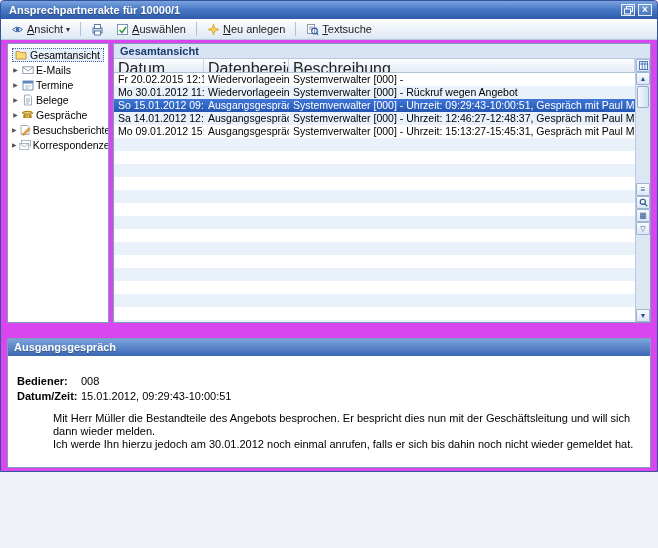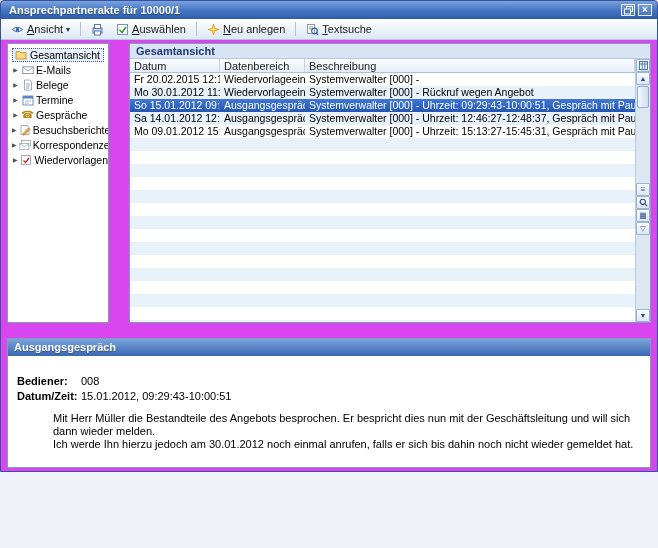--- a/index.html
+++ b/index.html
@@ -23,37 +23,37 @@
   
   .toolbar { height:21px; flex:0 0 21px; margin:0 -3px; background:linear-gradient(#fefefe,#dde8f5);
              border-bottom:1px solid #b6c6dd; display:flex; align-items:center; padding:0 5px; gap:2px;
              font-size:11px; color:#1a1a1a; }
   .tb-btn { display:flex; align-items:center; gap:3px; padding:5px 4px; border:1px solid transparent; border-radius:2px; white-space:nowrap; }
   .tb-sep { width:1px; height:14px; background:#b0c1d8; margin:0 3px; }
   .key { text-decoration:underline; }
   .caret { font-size:8px; color:#334; }
 
   
-  .content { flex:1; display:flex; padding:3px; gap:20px; min-height:0; }
+  .content { flex:1; display:flex; padding:3px; gap:4px; min-height:0; }
 
   .tree-panel { width:102px; background:#fff; border:1px solid #7f9db9; padding:3px 0; font-size:10.5px; overflow:hidden; }
   .tree-item { display:flex; align-items:center; height:15px; gap:2px; padding-left:4px; white-space:nowrap; color:#000; }
   .tree-item.child { }
   .selbox { display:inline-flex; align-items:center; gap:3px; border:1px dotted #44639a; background:#e8f0fb; padding:0 3px 0 1px; }
   .tree-arrow { font-size:6px; color:#555; width:7px; text-align:center; }
   .tree-icon { width:13px; display:inline-flex; justify-content:center; align-items:center; }
   .phone-glyph { font-size:10px; color:#b8860b; line-height:1; }
 
   .main-panel { flex:1; background:#fff; border:1px solid #7f9db9; display:flex; flex-direction:column; min-width:0; }
   .view-title { height:15px; flex:0 0 15px; background:#d8e4f4; border-bottom:1px solid #b9c9e0;
                 font-weight:bold; font-size:11px; color:#1c3a70; padding:1px 6px; }
   .table-wrap { flex:1; display:flex; min-height:0; }
   .table-area { flex:1; display:flex; flex-direction:column; min-width:0; }
   .thead { display:grid; grid-template-columns:90px 85px 1fr; height:14px; flex:0 0 14px;
-           background:linear-gradient(#fcfdfe,#e4ecf7); border-bottom:1px solid #aebfd8; font-size:11px; color:#222; }
+           background:linear-gradient(#fcfdfe,#e4ecf7); border-bottom:1px solid #aebfd8; font-size:16px; color:#222; }
   .th { padding:1px 4px; border-right:1px solid #c9d6e8; overflow:hidden; white-space:nowrap; }
   .tbody { flex:1; background:repeating-linear-gradient(to bottom,#ffffff 0 13px,#e9f1fb 13px 26px); min-height:0; overflow:hidden; }
   .row { display:grid; grid-template-columns:90px 85px 1fr; height:13px; font-size:10.5px; line-height:13px; background:#fff; }
   .row.odd { background:#e9f1fb; }
   .row.selected { background:linear-gradient(#4077d8,#2356b2); color:#fff; }
   .cell { padding:0 4px; overflow:hidden; white-space:nowrap; }
 
   
   .rail { width:15px; flex:0 0 15px; border-left:1px solid #b9c9e0; background:#dde7f4;
           display:flex; flex-direction:column; align-items:stretch; }
@@ -161,43 +161,43 @@
               <rect x="0.8" y="2.8" width="10.4" height="6.8" fill="#fefefe" stroke="#7a8aa0" stroke-width="0.8"></rect>
               <path d="M1 3.2l5 3.8 5-3.8" fill="none" stroke="#7a8aa0" stroke-width="0.8"></path>
             </svg>
         </span>
         <span class="tree-label">E-Mails</span>
       </div>
       <div class="tree-item child">
         <span class="tree-arrow">▶</span>
         <span class="tree-icon">
           <svg width="12" height="12" viewBox="0 0 12 12">
+              <rect x="1" y="2" width="10" height="9" fill="#fff" stroke="#5577aa" stroke-width="0.8"></rect>
+              <rect x="1" y="2" width="10" height="2.5" fill="#5b84c4"></rect>
+              <line x1="3" y1="7" x2="9" y2="7" stroke="#aabbcc"></line>
+              <line x1="3" y1="9" x2="7" y2="9" stroke="#aabbcc"></line>
+            </svg>
+        </span>
+        <span class="tree-label">Termine</span>
+      </div>
+      <div class="tree-item child">
+        <span class="tree-arrow">▶</span>
+        <span class="tree-icon">
+          <svg width="12" height="12" viewBox="0 0 12 12">
               <path d="M2.5 1h5l2 2v8h-7z" fill="#fff" stroke="#8899aa" stroke-width="0.8"></path>
               <line x1="4" y1="5" x2="8" y2="5" stroke="#99aabb"></line>
               <line x1="4" y1="7" x2="8" y2="7" stroke="#99aabb"></line>
               <line x1="4" y1="9" x2="7" y2="9" stroke="#99aabb"></line>
             </svg>
         </span>
         <span class="tree-label">Belege</span>
       </div>
       <div class="tree-item child">
         <span class="tree-arrow">▶</span>
         <span class="tree-icon">
-          <svg width="12" height="12" viewBox="0 0 12 12">
-              <rect x="1" y="2" width="10" height="9" fill="#fff" stroke="#5577aa" stroke-width="0.8"></rect>
-              <rect x="1" y="2" width="10" height="2.5" fill="#5b84c4"></rect>
-              <line x1="3" y1="7" x2="9" y2="7" stroke="#aabbcc"></line>
-              <line x1="3" y1="9" x2="7" y2="9" stroke="#aabbcc"></line>
-            </svg>
-        </span>
-        <span class="tree-label">Termine</span>
-      </div>
-      <div class="tree-item child">
-        <span class="tree-arrow">▶</span>
-        <span class="tree-icon">
             <span class="phone-glyph">☎</span>
           </span>
         <span class="tree-label">Gespräche</span>
       </div>
       <div class="tree-item child">
         <span class="tree-arrow">▶</span>
         <span class="tree-icon">
           <svg width="12" height="12" viewBox="0 0 12 12">
               <path d="M2 1.5h6.5L10 3v7.5H2z" fill="#fff" stroke="#8899aa" stroke-width="0.8"></path>
               <path d="M4 9.5 L9.5 4 L11 5.5 L5.5 11 L3.8 11.2 Z" fill="#f0a43c" stroke="#b07020" stroke-width="0.6"></path>
@@ -208,30 +208,20 @@
       <div class="tree-item child">
         <span class="tree-arrow">▶</span>
         <span class="tree-icon">
           <svg width="12" height="12" viewBox="0 0 12 12">
               <rect x="2.5" y="1.5" width="9" height="5.5" fill="#fff" stroke="#8899aa" stroke-width="0.7"></rect>
               <rect x="0.8" y="4.5" width="9" height="6" fill="#fff" stroke="#8899aa" stroke-width="0.7"></rect>
               <path d="M1 4.8l4.4 3 4.4-3" fill="none" stroke="#8899aa" stroke-width="0.7"></path>
             </svg>
         </span>
         <span class="tree-label">Korrespondenzen</span>
-      </div>
-      <div class="tree-item child">
-        <span class="tree-arrow">▶</span>
-        <span class="tree-icon">
-          <svg width="12" height="12" viewBox="0 0 12 12">
-              <rect x="1.5" y="1.5" width="9" height="9" fill="#fff" stroke="#8899aa" stroke-width="0.8"></rect>
-              <path d="M3.5 6.5l2 2 3.5-4.5" fill="none" stroke="#cc2222" stroke-width="1.3"></path>
-            </svg>
-        </span>
-        <span class="tree-label">Wiedervorlagen</span>
       </div>
     </div>
 
     <div class="main-panel">
       <div class="view-title">Gesamtansicht</div>
       <div class="table-wrap">
         <div class="table-area">
           <div class="thead">
             <div class="th">Datum</div>
             <div class="th">Datenbereich</div>

